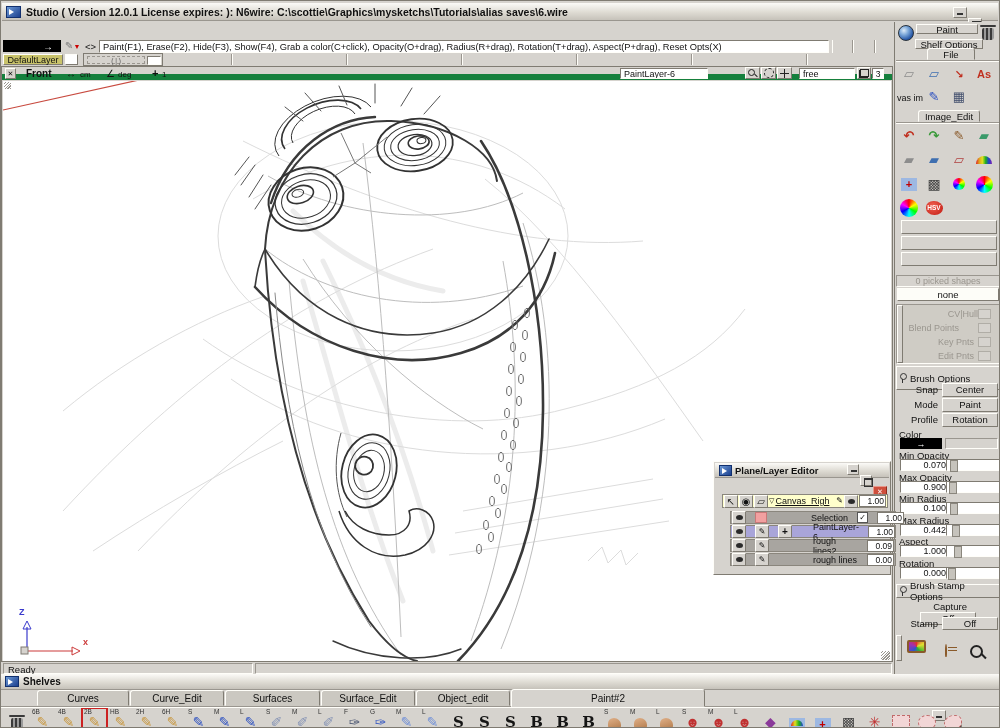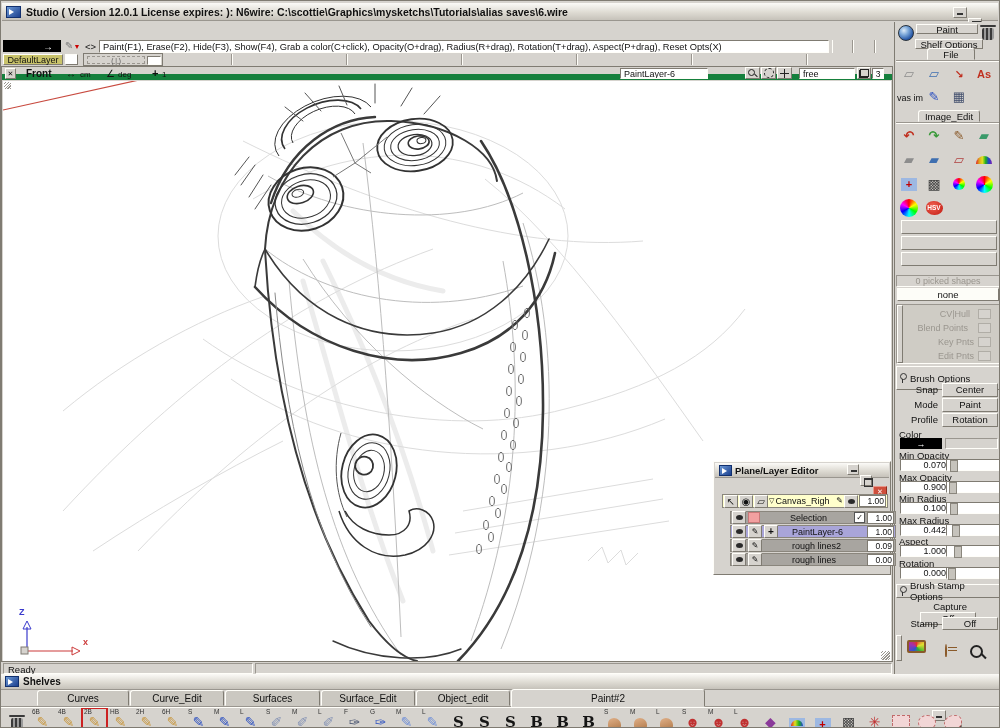--- a/index.html
+++ b/index.html
@@ -71,21 +71,21 @@
   .k-trash .bi-glyph::after{content:"";position:absolute;left:0;top:3px;width:12px;height:12px;border-radius:2px 2px 3px 3px;background:repeating-linear-gradient(90deg,#3a3a3a 0 2px,#9a9a9a 2px 4px);}
   .k-smudge .bi-glyph{width:13px;height:12px;border-radius:45% 55% 35% 35%;background:linear-gradient(160deg,#e0b088,#b07848);}
   .k-blend .bi-glyph{color:#8a3a9a;}
   .k-arcb .bi-glyph{width:16px;height:12px;background:#9db8e2;position:relative;}
   .k-arcb .bi-glyph::before{content:"";position:absolute;left:2px;top:2px;width:12px;height:6px;border-radius:12px 12px 0 0;background:linear-gradient(90deg,#e02020,#e0e020,#20b020,#2040d0);}
   .k-caddb .bi-glyph{width:16px;height:12px;background:#9db8e2;color:#c00;font-size:11px;line-height:12px;text-align:center;}
   .k-mq-rect .bi-glyph,.k-mq-ell .bi-glyph,.k-mq-lasso .bi-glyph{width:16px;height:13px;border:1px dashed #c06a6a;background:#f2d6d6;}
   .k-mq-ell .bi-glyph{border-radius:50%;}
   .k-mq-lasso .bi-glyph{border-radius:60% 40% 55% 45%;}
   
-  .lrow{position:absolute;left:8px;width:166px;height:13px;background:#a8a5a0;display:flex;align-items:center;gap:2px;padding:0 1px;box-sizing:border-box;border:1px solid #8a867d;}
+  .lrow{position:absolute;left:8px;width:166px;height:13px;background:#a8a5a0;display:flex;align-items:center;gap:9px;padding:0 1px;box-sizing:border-box;border:1px solid #8a867d;}
   .lrow .i-pencil{display:inline-flex;}
   .lrow .i-pink{display:none;width:10px;height:9px;background:#f2a0a0;border:1px solid #c87878;flex:none;}
   .lrow.k-selection .i-pink{display:inline-block;}
   .lrow .i-move{visibility:hidden;}
   .lrow.k-paintactive .i-move{visibility:visible;}
   .lrow .i-check{display:none;width:9px;height:9px;background:#fff;border:1px solid #555;font-size:8px;line-height:9px;text-align:center;flex:none;}
   .lrow.k-selection .i-check{display:inline-block;}
   .lrow.k-paintactive{background:#a9a5d9;}
   .lrow .lname{flex:1;font-size:9px;padding-left:12px;}
   .lrow .lval{width:24px;height:10px;background:#fff;border:1px solid #7f7b72;font-size:8.5px;display:flex;align-items:center;justify-content:flex-end;padding-right:1px;flex:none;}
@@ -407,25 +407,25 @@
         <div class="btn" style="height:12px;margin:2px 0;"></div>
       </div>
 
     <div class="abs ctr" style="left:1px;top:253px;width:104px;height:12px;border:1px solid;border-color:#9a968f #fffef9 #fffef9 #9a968f;color:#9a968f;font-size:9px;">0 picked shapes</div>
     <div class="abs btn" style="left:2px;top:266px;width:102px;height:13px;background:#fdfdf8;">none</div>
 
     <div class="abs" style="left:1px;top:282px;width:104px;height:60px;background:#cfccc5;border:1px solid;border-color:#9a968f #fffef9 #fffef9 #9a968f;">
       <span class="abs raised" style="left:0;top:0;width:6px;height:58px;"></span>
       <div class="abs" style="left:10px;top:2px;width:92px;">
 
-      <div style="display:flex;align-items:center;justify-content:flex-end;height:14px;gap:8px;color:#9a968f;font-size:9px;">
+      <div style="display:flex;align-items:center;justify-content:flex-end;height:14px;gap:0;color:#9a968f;font-size:9px;">
           <span>CV|Hull</span>
           <span style="width:11px;height:8px;border:1px solid #b0ada6;background:#d6d3ce;margin-right:8px;"></span>
         </div>
-          <div style="display:flex;align-items:center;justify-content:flex-end;height:14px;gap:10px;color:#9a968f;font-size:9px;">
+          <div style="display:flex;align-items:center;justify-content:flex-end;height:14px;gap:19px;color:#9a968f;font-size:9px;">
           <span>Blend Points</span>
           <span style="width:11px;height:8px;border:1px solid #b0ada6;background:#d6d3ce;margin-right:8px;"></span>
         </div>
           <div style="display:flex;align-items:center;justify-content:flex-end;height:14px;gap:4px;color:#9a968f;font-size:9px;">
           <span>Key Pnts</span>
           <span style="width:11px;height:8px;border:1px solid #b0ada6;background:#d6d3ce;margin-right:8px;"></span>
         </div>
           <div style="display:flex;align-items:center;justify-content:flex-end;height:14px;gap:4px;color:#9a968f;font-size:9px;">
           <span>Edit Pnts</span>
           <span style="width:11px;height:8px;border:1px solid #b0ada6;background:#d6d3ce;margin-right:8px;"></span>
@@ -539,21 +539,21 @@
         <span class="menu-item" style="font-size:9px;padding:0 5px;"></span>
         <span class="menu-item" style="font-size:9px;padding:0 5px;"></span>
         <span class="menu-item" style="font-size:9px;padding:0 5px;"></span>
       </div>
 
     <div class="abs" style="left:8px;top:32px;width:166px;height:14px;background:#ffffcc;border:1px solid #8a867d;display:flex;align-items:center;gap:1px;padding:0 1px;">
       <span class="cellbtn">↖</span>
       <span class="cellbtn">◉</span>
       <span class="cellbtn">▱</span>
       <span style="font-size:7px;">▽</span>
-      <span style="flex:1;font-size:9px;">Canvas_Righ</span>
+      <span style="flex:1;font-size:9px;text-decoration:underline;">Canvas_Righ</span>
       <span class="glyph8">✎</span>
       <span class="cellbtn">
           <span class="i-eye"></span>
         </span>
       <span style="width:24px;height:10px;background:#fff;border:1px solid #7f7b72;font-size:8.5px;display:flex;align-items:center;justify-content:flex-end;padding-right:1px;">1.00</span>
     </div>
 
     <div class="abs" style="left:0;top:48px;width:178px;">
 
     <div class="lrow k-selection chk" style="position:relative;margin:1px 0 1px 8px;">

